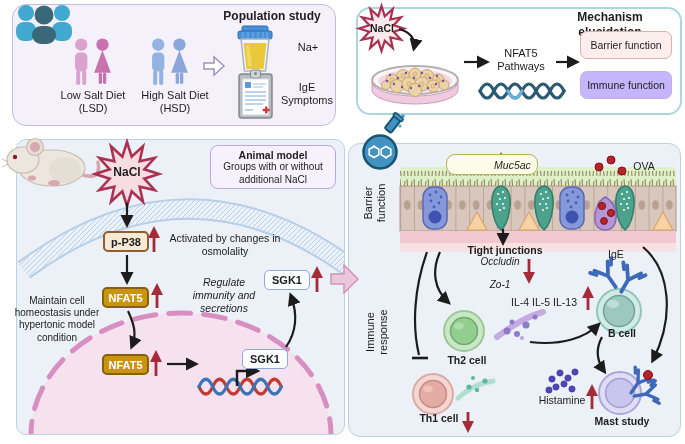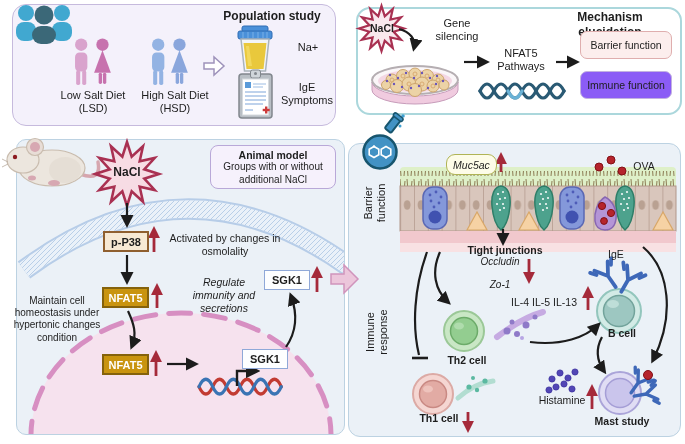--- a/index.html
+++ b/index.html
@@ -10,28 +10,28 @@
   .panel.mech{left:356px;top:7px;width:326px;height:108px;background:#ffffff;border:2px solid #abd7dc;border-radius:14px;}
   .panel.animal{left:16px;top:139px;width:329px;height:296px;background:#ebf1f7;border:1.5px solid #bcd2e2;border-radius:10px;}
   .panel.outcome{left:348px;top:143px;width:333px;height:294px;background:#ebf1f7;border:1.5px solid #bcd2e2;border-radius:12px;}
   .shapes{position:absolute;left:0;top:0;z-index:2;}
   .lbl{position:absolute;z-index:3;font-size:10.5px;line-height:1.22;text-align:center;white-space:pre-line;}
   .s11{font-size:11px;}
   .s12{font-size:12px;}
   .bold{font-weight:bold;}
   .italic{font-style:italic;}
   .pill{position:absolute;z-index:3;display:flex;align-items:center;justify-content:center;
-        font-weight:bold;font-size:11px;border-radius:0;box-sizing:border-box;}
+        font-weight:bold;font-size:11px;border-radius:5px;box-sizing:border-box;}
   .pill.tan{background:#f7e9d4;border:2px solid #8f5f2f;}
   .pill.gold{background:#c9940f;border:2px solid #85620b;color:#fff;}
   .pill.blue{background:#fdfeff;border:1.8px solid #8fa8d8;text-align:center;}
   .funcbox{position:absolute;z-index:3;display:flex;align-items:center;justify-content:center;
            border-radius:7px;font-size:10.5px;box-sizing:border-box;}
   .funcbox.pinkbx{background:#fceeed;border:1.5px solid #dfaeae;}
-  .funcbox.purpbx{background:#8b5cf6;border:1.5px solid #c3b2e0;}
+  .funcbox.purpbx{background:#c4b5fd;border:1.5px solid #c3b2e0;}
   .modelbox{position:absolute;z-index:3;background:#f6f1fc;border:1.5px solid #b9a8d8;border-radius:8px;
             box-sizing:border-box;text-align:center;padding-top:3px;}
   .modelbox .t{font-weight:bold;font-size:10.5px;}
   .modelbox .s{font-size:10px;line-height:1.25;white-space:pre-line;}
   .mucbox{position:absolute;z-index:3;display:flex;align-items:center;justify-content:center;
           background:#fdfce8;border:1.5px solid #b0b455;border-radius:9px;font-style:italic;font-size:10.5px;}
   .vlabel{position:absolute;z-index:3;display:flex;align-items:center;justify-content:center;
           text-align:center;white-space:pre-line;font-size:11px;line-height:1.2;transform:rotate(-90deg);}
 </style>
 </head>
@@ -387,53 +387,51 @@
   <div class="lbl s11" style="left:52px;top:89px;width:82px;">Low Salt Diet
 (LSD)</div>
   <div class="lbl s11" style="left:134px;top:89px;width:82px;">High Salt Diet
 (HSD)</div>
   <div class="lbl s11" style="left:286px;top:41px;width:44px;">Na+</div>
   <div class="lbl s11" style="left:274px;top:81px;width:66px;">IgE
 Symptoms</div>
 
   <div class="lbl bold s12" style="left:544px;top:10px;width:132px;">Mechanism elucidation</div>
   <div class="lbl bold" style="left:361px;top:22px;width:42px;">NaCl</div>
-  <div class="lbl s11" style="left:426px;top:17px;width:62px;">Gene
-silencing</div>
   <div class="lbl s11" style="left:489px;top:47px;width:64px;">NFAT5
 Pathways</div>
   <div class="funcbox pinkbx" style="left:580px;top:31px;width:92px;height:28px;">Barrier function</div>
   <div class="funcbox purpbx" style="left:580px;top:71px;width:92px;height:28px;">Immune function</div>
 
   <div class="modelbox" style="left:210px;top:145px;width:126px;height:44px;">
     <div class="t">Animal model</div>
     <div class="s">Groups with or without
 additional NaCl</div>
   </div>
   <div class="lbl bold s12" style="left:102px;top:165px;width:50px;">NaCl</div>
   <div class="pill tan" style="left:103px;top:231px;width:46px;height:21px;">p-P38</div>
   <div class="lbl" style="left:158px;top:232px;width:134px;">Activated by changes in
 osmolality</div>
   <div class="lbl" style="left:8px;top:295px;width:98px;font-size:10px;">Maintain cell
 homeostasis under
-hypertonic changes
+hypertonic model
 condition</div>
   <div class="pill gold" style="left:102px;top:287px;width:47px;height:21px;">NFAT5</div>
   <div class="pill gold" style="left:102px;top:354px;width:47px;height:21px;">NFAT5</div>
   <div class="lbl" style="left:190px;top:276px;width:68px;font-style:italic;">Regulate
 immunity and
 secretions</div>
   <div class="pill blue" style="left:264px;top:270px;width:46px;height:20px;">SGK1</div>
   <div class="pill blue" style="left:242px;top:349px;width:46px;height:20px;">SGK1</div>
 
   <div class="vlabel" style="left:347px;top:185px;width:56px;height:36px;">Barrier
 function</div>
   <div class="vlabel" style="left:349px;top:314px;width:56px;height:36px;">Immune
 response</div>
-  <div class="mucbox" style="left:446px;top:154px;width:49px;height:19px;">Muc5ac</div>
+  <div class="mucbox" style="left:446px;top:154px;width:49px;height:19px;padding-left:41px;">Muc5ac</div>
   <div class="lbl" style="left:624px;top:160px;width:40px;">OVA</div>
   <div class="lbl bold" style="left:458px;top:244px;width:94px;">Tight junctions</div>
   <div class="lbl italic" style="left:470px;top:256px;width:60px;font-size:10px;">Occludin</div>
   <div class="lbl italic" style="left:470px;top:279px;width:60px;font-size:10px;">Zo-1</div>
   <div class="lbl" style="left:596px;top:248px;width:40px;">IgE</div>
   <div class="lbl" style="left:500px;top:296px;width:88px;">IL-4 IL-5  IL-13</div>
   <div class="lbl bold" style="left:440px;top:354px;width:54px;">Th2 cell</div>
   <div class="lbl bold" style="left:412px;top:412px;width:54px;">Th1 cell</div>
   <div class="lbl bold" style="left:600px;top:327px;width:44px;">B cell</div>
   <div class="lbl" style="left:532px;top:394px;width:60px;">Histamine</div>

